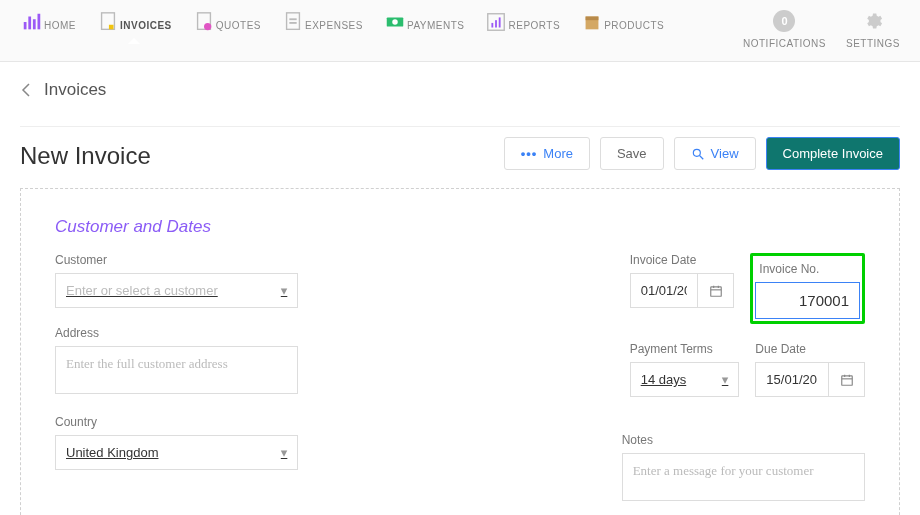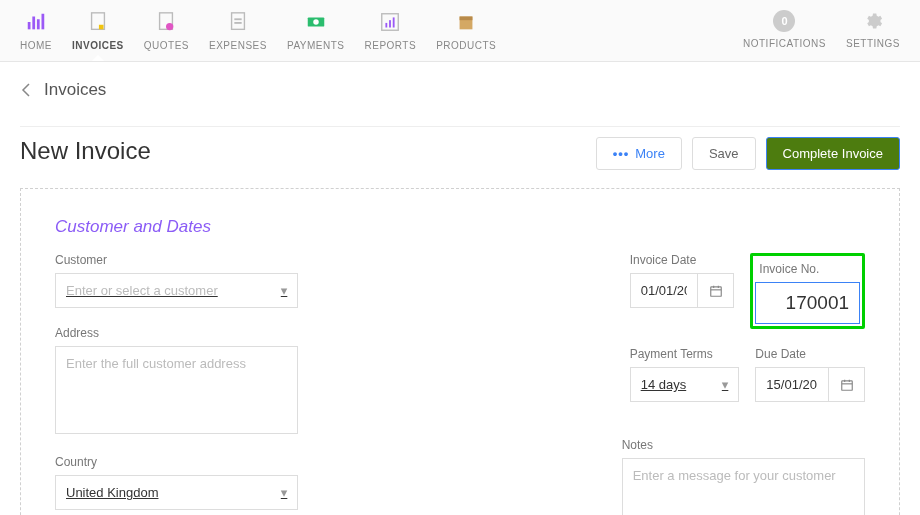--- a/index.html
+++ b/index.html
@@ -14,21 +14,21 @@
   .topnav {
     display: flex;
     align-items: flex-start;
     padding: 10px 20px 0 20px;
     border-bottom: 1px solid #e6e6e6;
     background: #fafafa;
     height: 62px;
   }
   .nav-item {
     display: flex;
-    flex-direction: column;
+    flex-direction: row;
     align-items: center;
     margin-right: 20px;
     cursor: pointer;
     position: relative;
   }
   .nav-icon {
     width: 24px;
     height: 24px;
     display: flex;
     align-items: center;
@@ -74,30 +74,30 @@
   }
   .subheader {
     padding: 18px 20px 12px 20px;
   }
   .breadcrumb {
     display:flex;align-items:center;color:#555;font-size:17px;
   }
   .breadcrumb .chev { margin-right:12px; color:#888; cursor:pointer; }
   .divider { height:1px;background:#eee;margin:14px 20px 0 20px; }
   .titlebar {
-    display:flex;align-items:flex-start;padding:10px 20px 12px 20px;
+    display:flex;align-items:flex-end;padding:10px 20px 12px 20px;
   }
   .pagetitle { font-size:24px; font-weight:400; color:#333; flex:1; }
   .btn {
     border:1px solid #ddd; background:#fff; color:#666; padding:8px 16px;
     border-radius:3px; margin-left:10px; cursor:pointer; font-size:13px;
     display:inline-flex;align-items:center;gap:6px;
   }
   .btn.blue-text { color:#3b82f6; }
-  .btn.primary { background:#4d7c0f; color:#fff; border-color:#3b82f6; }
+  .btn.primary { background:#0f766e; color:#fff; border-color:#3b82f6; }
   .formarea {
     margin: 6px 20px 20px 20px;
     border: 1px dashed #d0d0d0;
     padding: 28px 34px;
     border-bottom:none;
   }
   .section-title {
     font-size:17px; font-style:italic; color:#8b5cf6; margin-bottom:16px;
   }
   .row { display:flex; gap:40px; }
@@ -106,37 +106,37 @@
   .input, .select, .textarea {
     border:1px solid #ddd; background:#fff; padding:9px 10px; font-size:13px;
     color:#333; width:100%;
   }
   .input::placeholder, .textarea::placeholder { color:#bbb; }
   .select {
     display:flex;align-items:center;justify-content:space-between;cursor:pointer;text-decoration:underline;
   }
   .select .placeholder { color:#bbb; }
   .select .caret { color:#999; }
-  .textarea { height:88px; resize:none; font-family:Liberation Sans, sans-serif; }
+  .textarea { height:48px; resize:none; font-family:Liberation Serif, serif; }
   .field { margin-bottom:18px; }
   .two-cols { display:flex; gap:16px;padding-left:8px; }
   .two-cols > div { flex:1; }
   .date-wrap { display:flex; }
   .date-wrap .input { flex:1; }
   .date-btn {
     width:36px; border:1px solid #ddd; border-left:none;
     display:flex;align-items:center;justify-content:center;color:#888;cursor:pointer;
   }
   .invoice-no-highlight {
     border:3px solid #00d000; padding:2px 2px 2px 2px; border-radius:2px;
   }
   .invoice-no-highlight .label { margin-top:4px; margin-left:4px; }
   .invoice-no-input {
     border:1px solid #3b82f6; text-align:right; padding:9px 10px; width:100%;
-    font-size:19px; color:#333;
+    font-size:15px; color:#333;
   }
   .left-col { max-width: 290px; }
   .right-col { max-width: 290px; margin-left:auto; }
   svg { display:block; }
   .dots { color:#3b82f6; font-weight:700; letter-spacing:1px; }
   .search-ic { color:#3b82f6; }
 </style>
 </head>
 <body>
 
@@ -238,20 +238,29 @@
 </div>
 <div class="divider"></div>
 
 <div class="titlebar">
   <div class="pagetitle">New Invoice</div>
   <button class="btn blue-text">
     <span class="dots">•••</span>
     <span>More</span>
   </button>
   <button class="btn">Save</button>
+  <button class="btn blue-text">
+    <span class="search-ic">
+      <svg width="14" height="14" viewBox="0 0 24 24" fill="none" stroke="#3b82f6" stroke-width="2">
+          <circle cx="10" cy="10" r="6"></circle>
+          <line x1="15" y1="15" x2="21" y2="21"></line>
+        </svg>
+    </span>
+    <span>View</span>
+  </button>
   <button class="btn primary">Complete Invoice</button>
 </div>
 
 <div class="formarea">
   <div class="section-title">Customer and Dates</div>
 
   <div class="row">
 
     <div class="col left-col">
       <div class="field">

